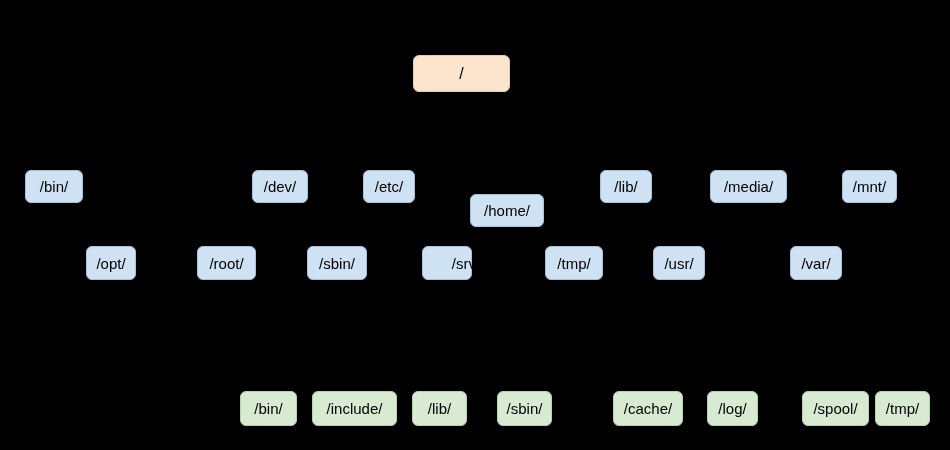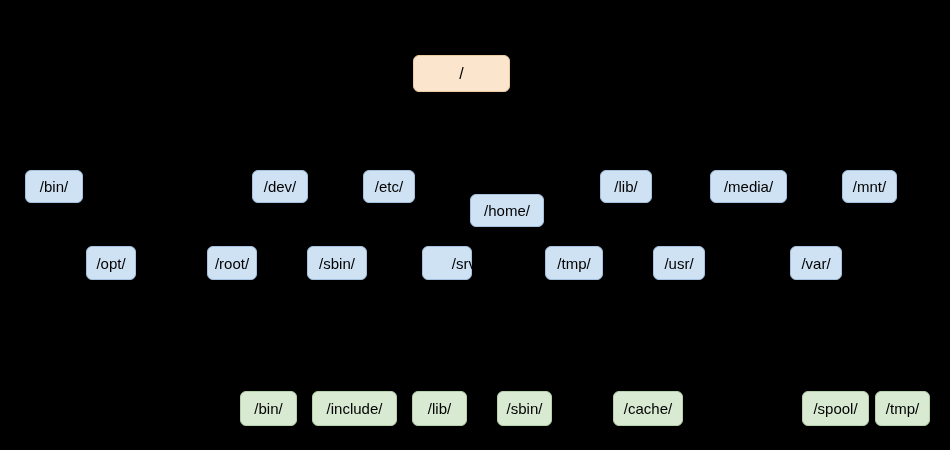--- a/index.html
+++ b/index.html
@@ -50,29 +50,30 @@
 
   <div class="node dir" style="left:25px;  top:170px; width:58px; height:33px;">/bin/</div>
   <div class="node dir" style="left:252px; top:170px; width:56px; height:33px;">/dev/</div>
   <div class="node dir" style="left:363px; top:170px; width:52px; height:33px;">/etc/</div>
   <div class="node dir" style="left:470px; top:170px; width:74px; height:33px;margin-top:24px;">/home/</div>
   <div class="node dir" style="left:600px; top:170px; width:52px; height:33px;">/lib/</div>
   <div class="node dir" style="left:710px; top:170px; width:77px; height:33px;">/media/</div>
   <div class="node dir" style="left:842px; top:170px; width:55px; height:33px;">/mnt/</div>
 
   <div class="node dir" style="left:86px;  top:246px; width:50px; height:34px;">/opt/</div>
-  <div class="node dir" style="left:197px; top:246px; width:50px; height:34px;margin-left:10px;">/root/</div>
+  <div class="node dir" style="left:197px; top:246px; width:59px; height:34px;">/root/</div>
   <div class="node dir" style="left:307px; top:246px; width:60px; height:34px;">/sbin/</div>
   <div class="node dir" style="left:422px; top:246px; width:50px; height:34px;padding-left:38px;">/srv/</div>
   <div class="node dir" style="left:545px; top:246px; width:58px; height:34px;">/tmp/</div>
   <div class="node dir" style="left:653px; top:246px; width:52px; height:34px;">/usr/</div>
   <div class="node dir" style="left:790px; top:246px; width:52px; height:34px;">/var/</div>
 
   <div class="node subdir" style="left:240px; top:391px; width:57px; height:35px;">/bin/</div>
   <div class="node subdir" style="left:312px; top:391px; width:85px; height:35px;">/include/</div>
   <div class="node subdir" style="left:412px; top:391px; width:55px; height:35px;">/lib/</div>
   <div class="node subdir" style="left:497px; top:391px; width:55px; height:35px;">/sbin/</div>
 
   <div class="node subdir" style="left:613px; top:391px; width:70px; height:35px;">/cache/</div>
+  <div class="node subdir" style="left:707px; top:391px; width:51px; height:35px;">/log/</div>
   <div class="node subdir" style="left:785px; top:391px; width:67px; height:35px;margin-left:17px;">/spool/</div>
   <div class="node subdir" style="left:875px; top:391px; width:55px; height:35px;">/tmp/</div>
 
 </div>
 
 </body></html>

